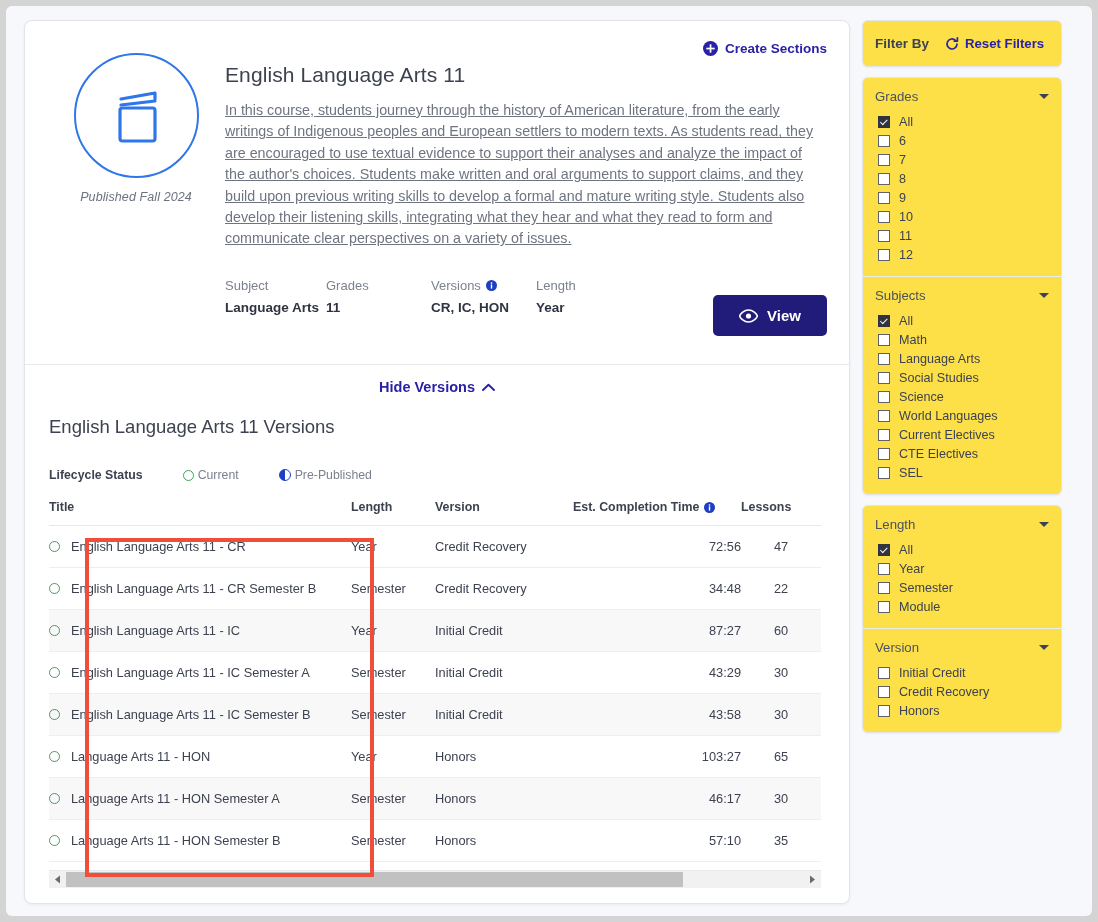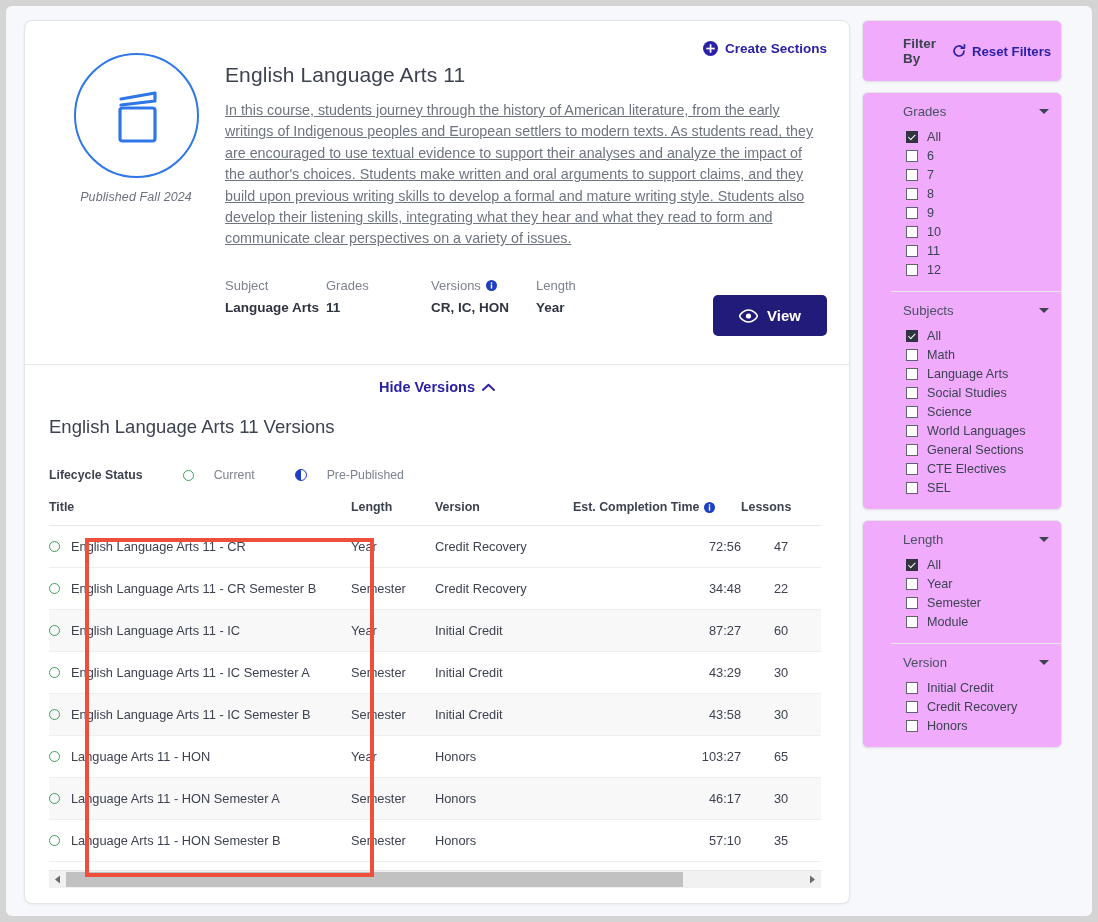--- a/index.html
+++ b/index.html
@@ -177,21 +177,21 @@
 
   .legend {
     display: flex;
     align-items: center;
     gap: 0;
     margin-bottom: 18px;
     font-size: 12.3px;
   }
   .legend-label { color: #3d4250; font-weight: bold; margin-right: 40px; }
   .legend-item {
-    display: flex; align-items: center; gap: 20px;
+    display: flex; align-items: center; gap: 4px;
     color: #7c828e; margin-right: 40px;
   }
 
   .ring-green {
     width: 11px; height: 11px; border-radius: 50%;
     border: 1.6px solid #3da35d; background: transparent;
     flex: 0 0 auto;
   }
   .half-blue {
     width: 12px; height: 12px; border-radius: 50%;
@@ -271,26 +271,25 @@
     width: 617px; height: 15px; background: #c1c1c1; cursor: pointer;
   }
 
   
   #filter-panel {
     width: 200px;
     flex: 0 0 200px;
     align-self: flex-start;
   }
   .filter-card {
-    background: #f0abfc;
+    background: #fde047;
     border: 1px solid #e3e5ea;
     border-radius: 6px;
     box-shadow: 0 1px 2px rgba(0,0,0,0.05);
     margin-bottom: 10px;
-    padding-left: 28px;
   }
   .filter-head {
     display: flex;
     align-items: center;
     padding: 15px 12px;
   }
   .filter-by {
     font-size: 13.5px; font-weight: bold; color: #3d4250;
     margin-right: 16px;
   }
@@ -661,21 +660,21 @@
           <div class="check-row">
             <span class="cbox"></span>
             <span class="check-label">Science</span>
           </div>
           <div class="check-row">
             <span class="cbox"></span>
             <span class="check-label">World Languages</span>
           </div>
           <div class="check-row">
             <span class="cbox"></span>
-            <span class="check-label">General Sections</span>
+            <span class="check-label">Current Electives</span>
           </div>
           <div class="check-row">
             <span class="cbox"></span>
             <span class="check-label">CTE Electives</span>
           </div>
           <div class="check-row">
             <span class="cbox"></span>
             <span class="check-label">SEL</span>
           </div>
         </div>

